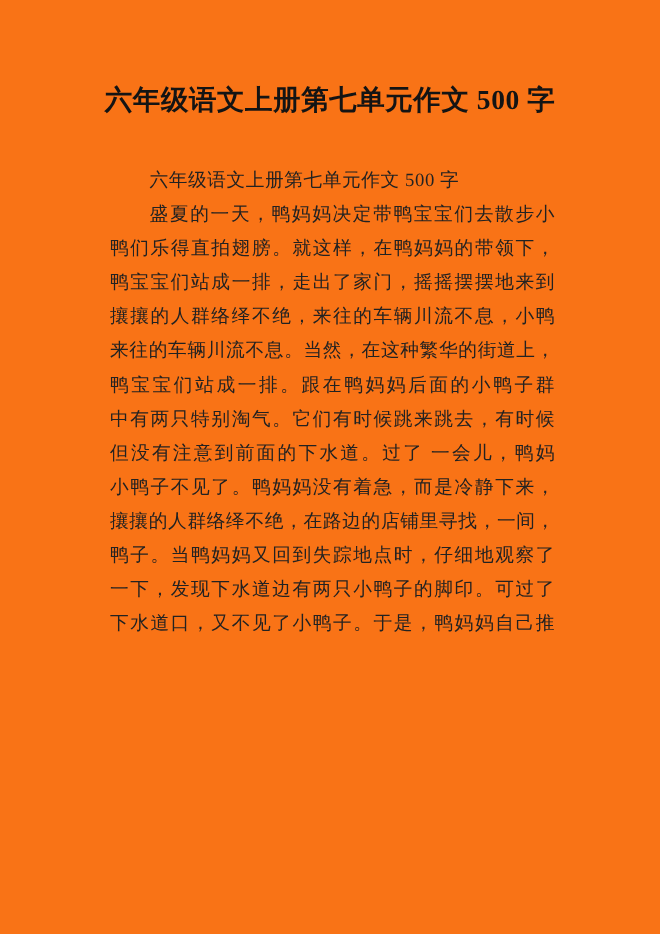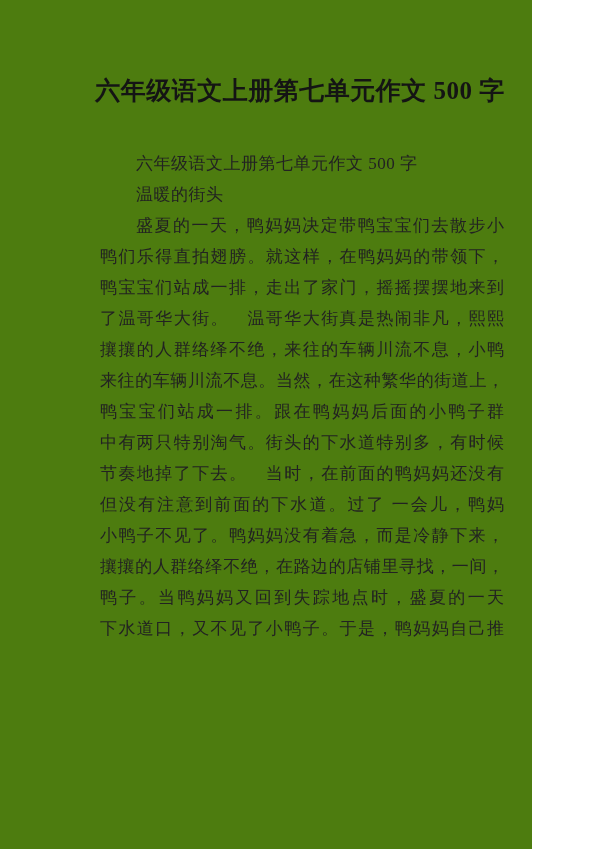--- a/index.html
+++ b/index.html
@@ -2,23 +2,23 @@
 <html><head>
 <meta charset="utf-8">
 <style>
   html, body {
     margin: 0;
     padding: 0;
     background: #ffffff;
   }
   .page {
     position: relative;
-    width: 532px;
+    width: 600px;
     height: 849px;
-    background: #4d7c0f;
+    background: #f97316;
     overflow: hidden;
     font-family: "Liberation Serif", "DejaVu Serif", serif;
   }
   .doc-title {
     position: absolute;
     top: 74px;
     left: 50px;
     width: 500px;
     margin: 0;
     text-align: center;
@@ -51,29 +51,27 @@
     letter-spacing: 0;
   }
 </style>
 </head>
 <body>
 
 <div class="page">
   <h1 class="doc-title">六年级语文上册第七单元作文 500 字</h1>
   <div class="text-block">
       <div class="line indent">六年级语文上册第七单元作文 500 字</div>
-      <div class="line indent">温暖的街头</div>
       <div class="line indent justify">盛夏的一天，鸭妈妈决定带鸭宝宝们去散步小</div>
       <div class="line justify">鸭们乐得直拍翅膀。就这样，在鸭妈妈的带领下，</div>
       <div class="line justify">鸭宝宝们站成一排，走出了家门，摇摇摆摆地来到</div>
-      <div class="line justify">了温哥华大街。　温哥华大街真是热闹非凡，熙熙</div>
       <div class="line justify">攘攘的人群络绎不绝，来往的车辆川流不息，小鸭</div>
       <div class="line justify">来往的车辆川流不息。当然，在这种繁华的街道上，</div>
       <div class="line justify">鸭宝宝们站成一排。跟在鸭妈妈后面的小鸭子群</div>
-      <div class="line justify">中有两只特别淘气。街头的下水道特别多，有时候</div>
-      <div class="line justify">节奏地掉了下去。　当时，在前面的鸭妈妈还没有</div>
+      <div class="line justify">中有两只特别淘气。它们有时候跳来跳去，有时候</div>
       <div class="line justify">但没有注意到前面的下水道。过了 一会儿，鸭妈</div>
       <div class="line justify">小鸭子不见了。鸭妈妈没有着急，而是冷静下来，</div>
       <div class="line justify">攘攘的人群络绎不绝，在路边的店铺里寻找，一间，</div>
-      <div class="line justify">鸭子。当鸭妈妈又回到失踪地点时，盛夏的一天</div>
+      <div class="line justify">鸭子。当鸭妈妈又回到失踪地点时，仔细地观察了</div>
+      <div class="line justify">一下，发现下水道边有两只小鸭子的脚印。可过了</div>
       <div class="line justify">下水道口，又不见了小鸭子。于是，鸭妈妈自己推</div>
     </div>
 </div>
 
 </body></html>

